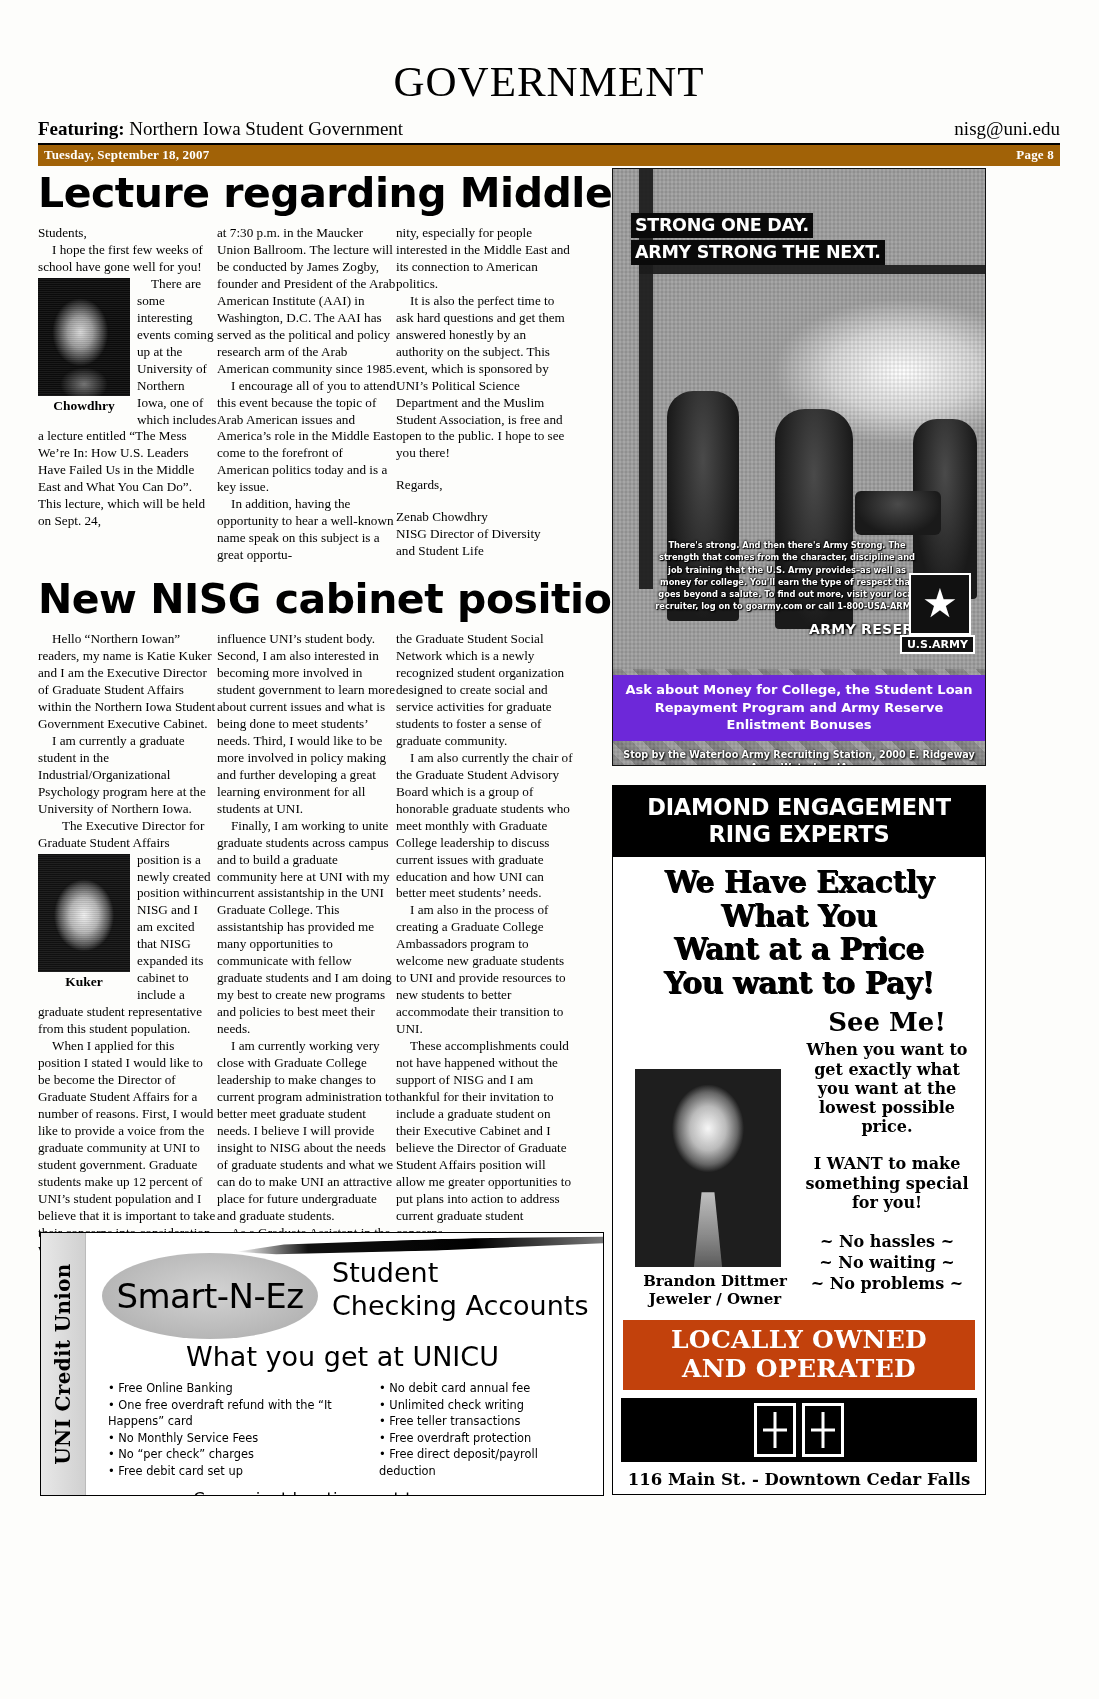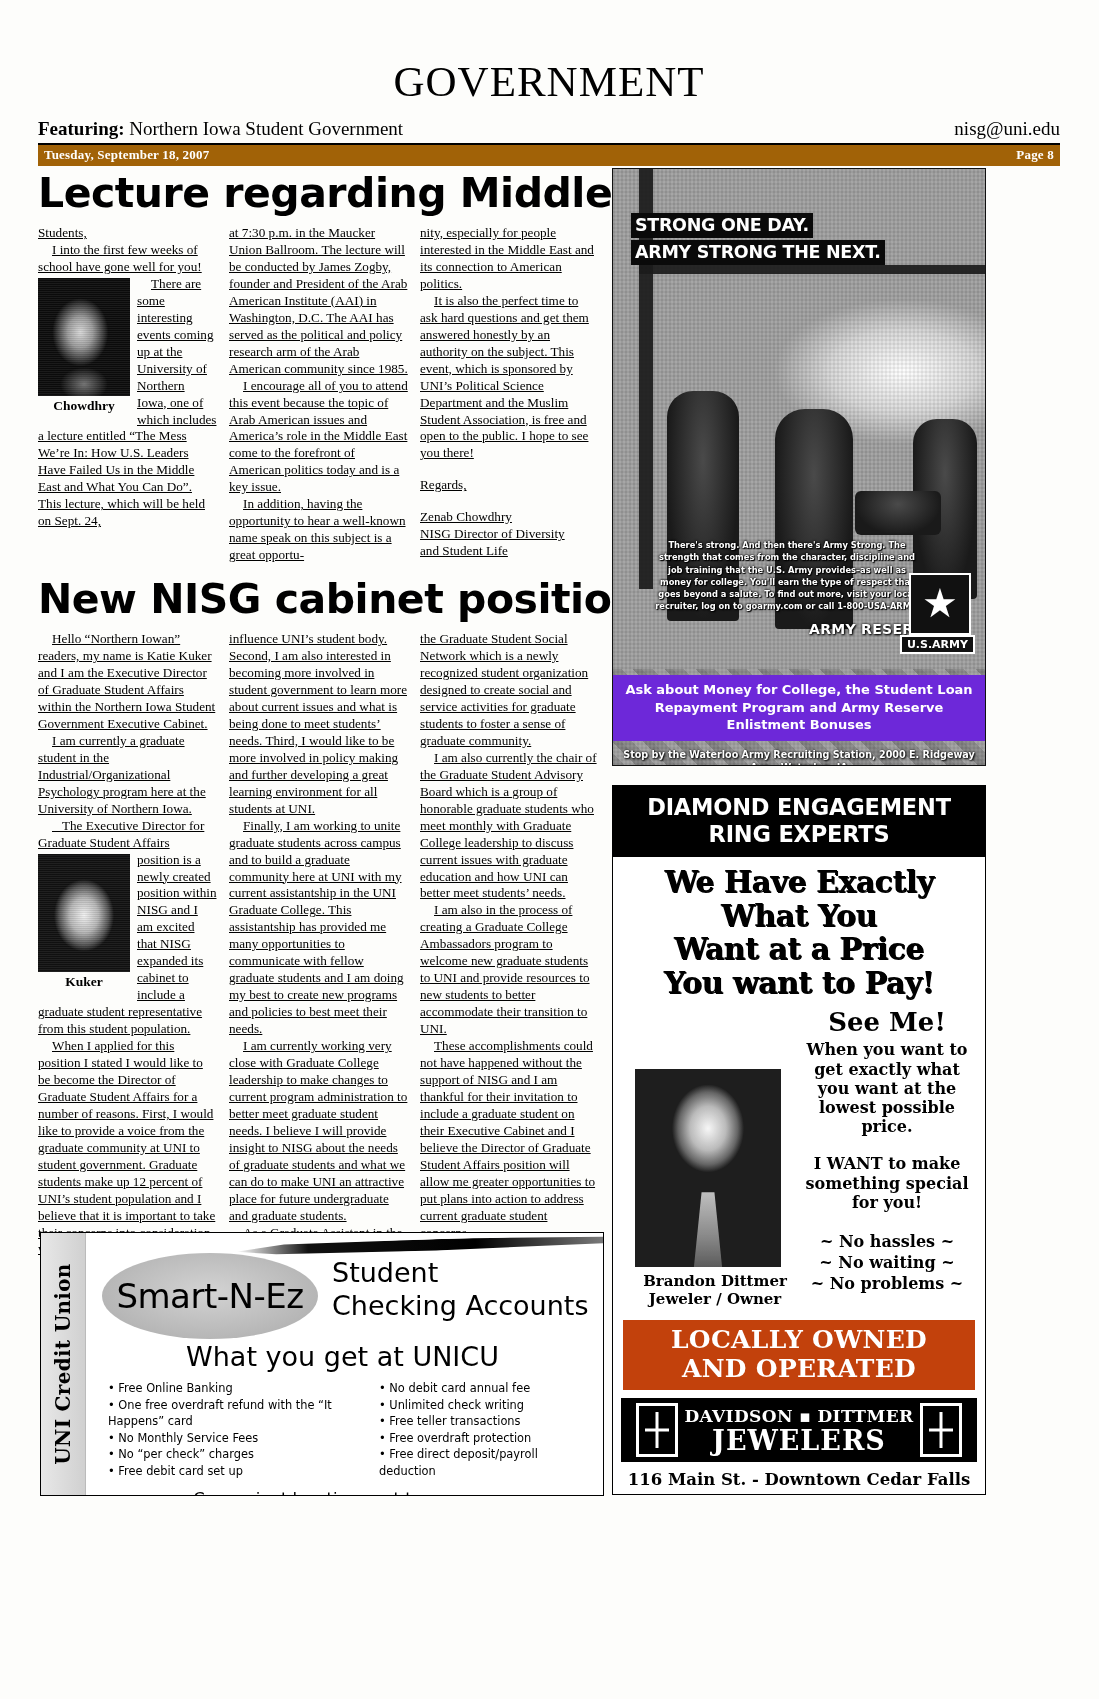--- a/index.html
+++ b/index.html
@@ -72,22 +72,20 @@
     font-family: "DejaVu Sans", sans-serif;
     font-weight: bold;
     font-size: 41px;
     letter-spacing: -0.5px;
     line-height: 1.05;
     margin: 4px 0 10px 0;
     white-space: nowrap;
   }
   .art-cols {
     display: flex;
-    gap: 12px;
-    text-decoration: underline;
   }
   .art-col {
     width: 179px;
     font-size: 13.2px;
     line-height: 1.285;
     text-align: left;
     hyphens: none;
   }
   .art-col p { margin: 0; }
   .art-col p.ind { text-indent: 14px; }
@@ -512,21 +510,21 @@
     </div>
   </div>
 
   <div class="left-col">
 
     <div>
       <div class="headline">Lecture regarding Middle East</div>
       <div class="art-cols">
         <div class="art-col">
           <p class="noind">Students,</p>
-          <p class="ind">I into the first few weeks of school have gone well for you!</p>
+          <p class="ind">I hope the first few weeks of school have gone well for you!</p>
           <div class="photo-float">
             <div class="photo-box">
                 <div class="portrait-a"></div>
               </div>
             <div class="photo-caption">Chowdhry</div>
           </div>
           <p class="ind">There are some interesting events coming up at the University of Northern Iowa, one of which includes a lecture entitled “The Mess We’re In: How U.S. Leaders Have Failed Us in the Middle East and What You Can Do”. This lecture, which will be held on Sept. 24,</p>
         </div>
         <div class="art-col">
           <p class="noind">at 7:30 p.m. in the Maucker Union Ballroom. The lecture will be conducted by James Zogby, founder and President of the Arab American Institute (AAI) in Washington, D.C. The AAI has served as the political and policy research arm of the Arab American community since 1985.</p>
@@ -650,24 +648,20 @@
       </div>
     </div>
 
     <div class="locally">
       <div>LOCALLY OWNED</div>
       <div>AND OPERATED</div>
     </div>
 
     <div class="davidson-row">
       <div class="dd-logo"></div>
-      <div class="dd-txt">
-        <div class="dd-line1">DAVIDSON ▪ DITTMER</div>
-        <div class="dd-line2">JEWELERS</div>
-      </div>
       <div class="dd-logo"></div>
     </div>
 
     <div class="jewel-addr">116 Main St. - Downtown Cedar Falls</div>
   </div>
 
   <div class="unicu-ad">
     <div class="unicu-side">
       <div class="unicu-vert">UNI Credit Union</div>
     </div>

